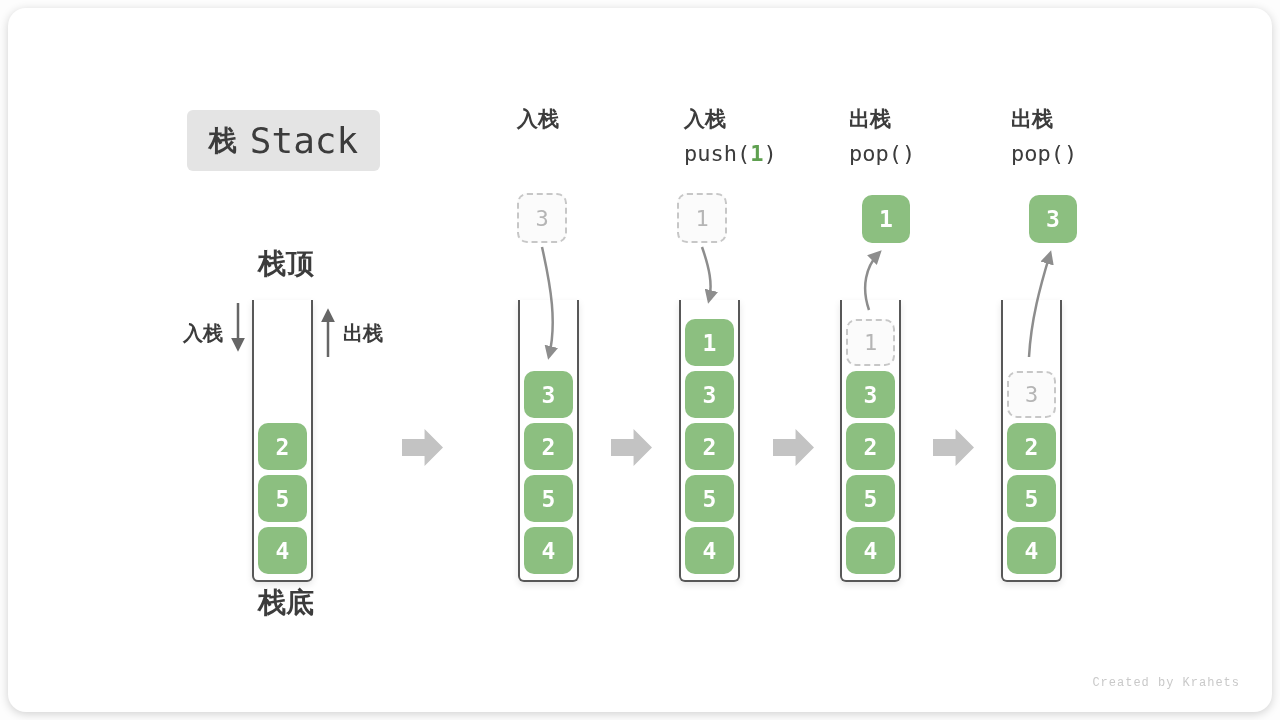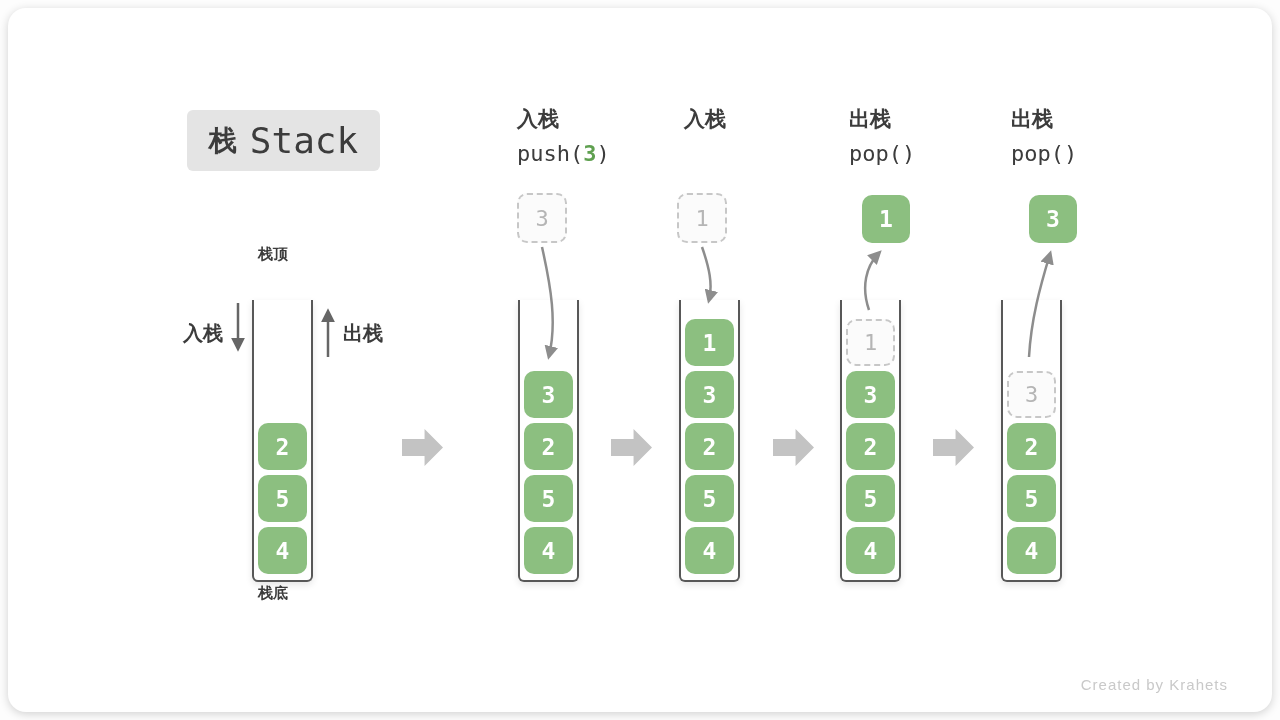--- a/index.html
+++ b/index.html
@@ -18,21 +18,21 @@
   *{margin:0;padding:0;box-sizing:border-box}
   html,body{width:1280px;height:720px;background:#fdfdfd;font-family:"Liberation Sans",sans-serif;overflow:hidden}
   .canvas{position:relative;width:1280px;height:720px}
   .card{position:absolute;left:8px;top:8px;width:1264px;height:704px;background:#ffffff;border-radius:18px;box-shadow:0 2px 10px rgba(0,0,0,.18)}
   .abs{position:absolute}
 
   .title-box{left:187px;top:110px;width:193px;height:61px;background:#e4e4e4;border-radius:6px;display:flex;align-items:center;justify-content:center;gap:13px;color:var(--ink)}
   .title-zh{font-size:28px;font-weight:bold}
   .title-en{font-size:36px;font-family:"DejaVu Sans Mono",monospace}
 
-  .side-label{font-size:15px;font-weight:bold;color:var(--ink);white-space:nowrap}
+  .side-label{font-size:28px;font-weight:bold;color:var(--ink);white-space:nowrap}
 
   .op{width:170px;color:var(--ink)}
   .op-zh{font-size:21px;font-weight:bold;line-height:26px;margin-bottom:9px}
   .op-code{font-size:22px;font-family:"DejaVu Sans Mono",monospace;line-height:26px}
   .op-code .arg{color:var(--arg-green);font-weight:bold}
 
   .container{border-left:2px solid var(--wall);border-right:2px solid var(--wall);border-bottom:2px solid var(--wall);border-radius:0 0 6px 6px;background:transparent;box-shadow:0 3px 7px rgba(0,0,0,.10);width:61px;height:282px;top:300px}
 
   .item{width:49px;height:47px;border-radius:10px;display:flex;align-items:center;justify-content:center;font-family:"DejaVu Sans Mono",monospace}
   .item.solid{background:var(--item-green);color:#ffffff;font-size:23px;font-weight:bold}
@@ -41,44 +41,44 @@
   .float-solid{width:48px;height:48px}
 
   .flow-arrow{width:41px;height:37px;background:var(--flow-arrow);clip-path:polygon(0 27%,55% 27%,55% 0,100% 50%,55% 100%,55% 73%,0 73%)}
 
   svg.overlay{position:absolute;left:0;top:0;width:1280px;height:720px;pointer-events:none}
   .curve{stroke:var(--curve-arrow);stroke-width:2.5;fill:none}
   .io{stroke:var(--io-arrow);stroke-width:2.5;fill:none}
   .mk-curve{fill:var(--curve-arrow)}
   .mk-io{fill:var(--io-arrow)}
 
-  .watermark{right:52px;top:676px;font-family:Liberation Sans, sans-serif;font-size:15px;color:var(--watermark);letter-spacing:1px}
+  .watermark{right:40px;top:676px;font-family:Liberation Mono, monospace;font-size:12px;color:var(--watermark);letter-spacing:1px}
 </style>
 </head>
 <body>
 
 <div class="canvas">
   <div class="card"></div>
 
   <div class="abs title-box">
     <span class="title-zh">栈</span>
     <span class="title-en">Stack</span>
   </div>
 
   <div class="abs side-label" style="left:258px;top:245px">栈顶</div>
   <div class="abs side-label" style="left:258px;top:584px">栈底</div>
   <div class="abs side-label" style="left:183px;top:320px;font-size:20px">入栈</div>
   <div class="abs side-label" style="left:343px;top:320px;font-size:20px">出栈</div>
 
   <div class="abs op" style="left:517px;top:106px">
     <div class="op-zh">入栈</div>
-    <div class="op-code"><span>push(</span><span class="arg">3</span><span>)</span></div>
   </div>
   <div class="abs op" style="left:684px;top:106px">
     <div class="op-zh">入栈</div>
+    <div class="op-code"><span>push(</span><span class="arg">1</span><span>)</span></div>
   </div>
   <div class="abs op" style="left:849px;top:106px">
     <div class="op-zh">出栈</div>
     <div class="op-code"><span>pop(</span><span class="arg"></span><span>)</span></div>
   </div>
   <div class="abs op" style="left:1011px;top:106px">
     <div class="op-zh">出栈</div>
     <div class="op-code"><span>pop(</span><span class="arg"></span><span>)</span></div>
   </div>
 

